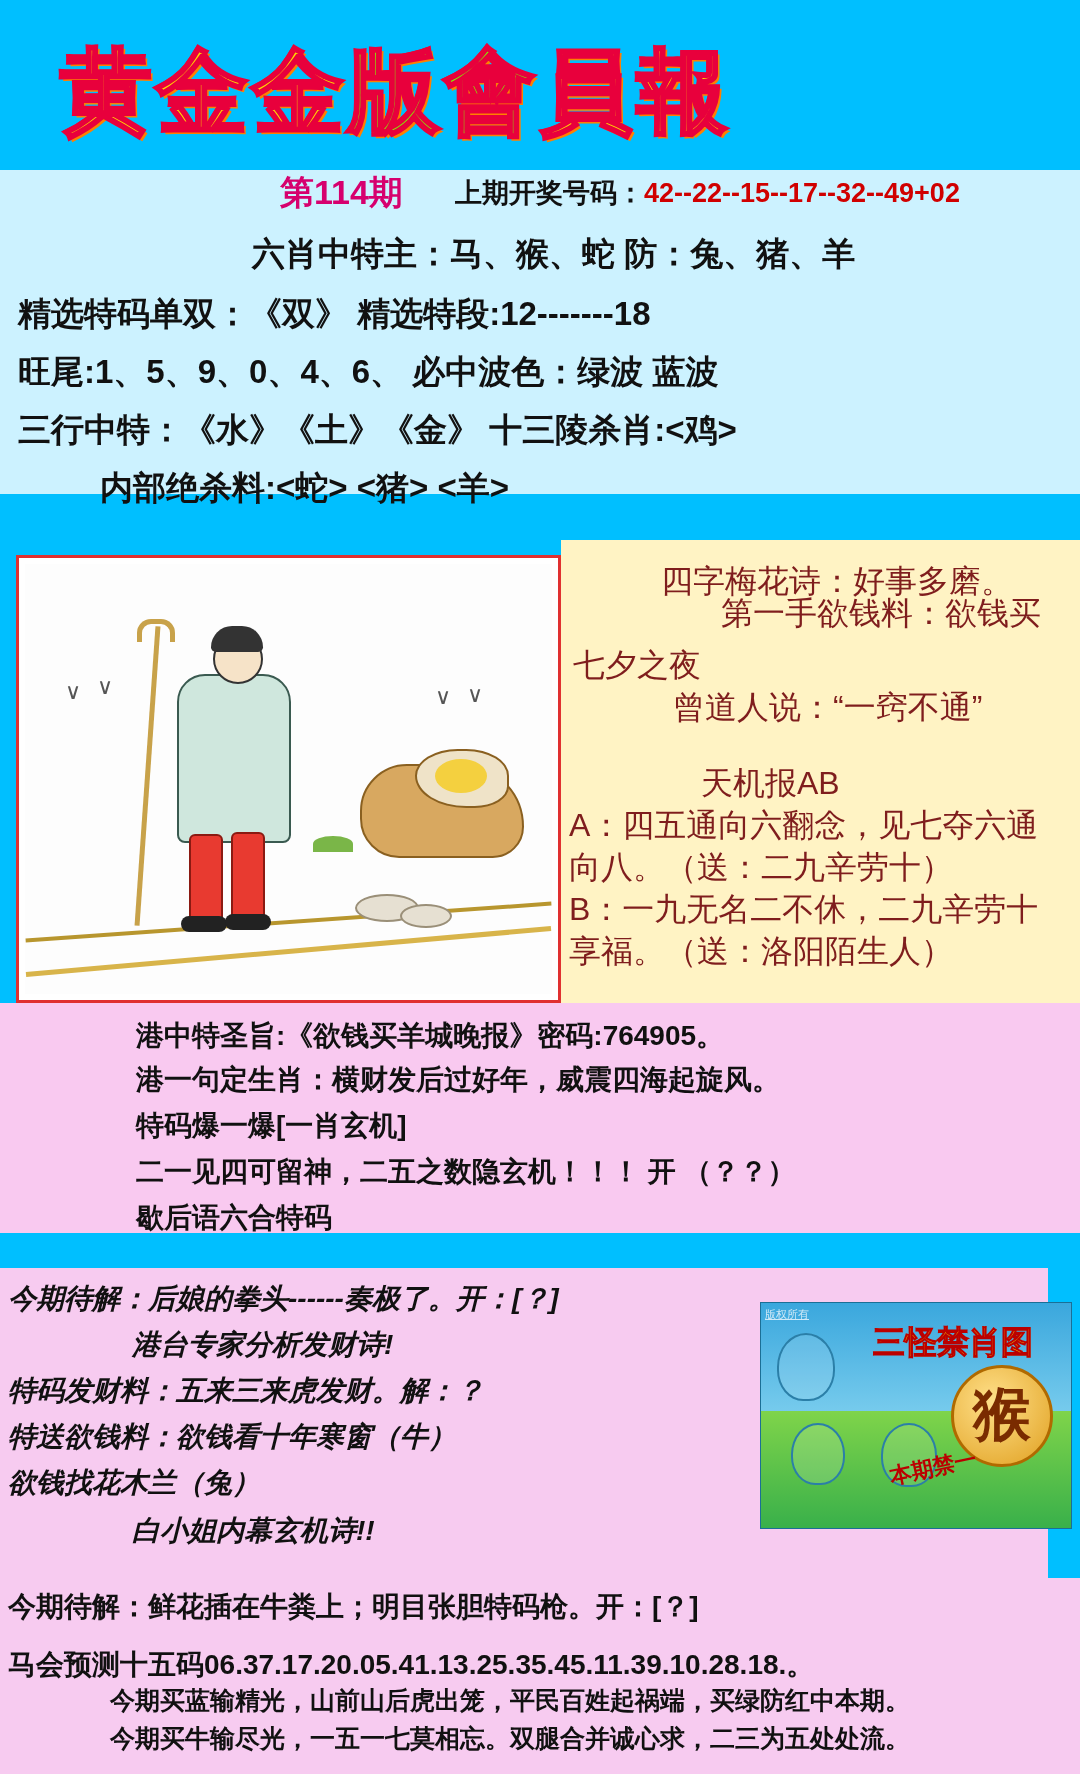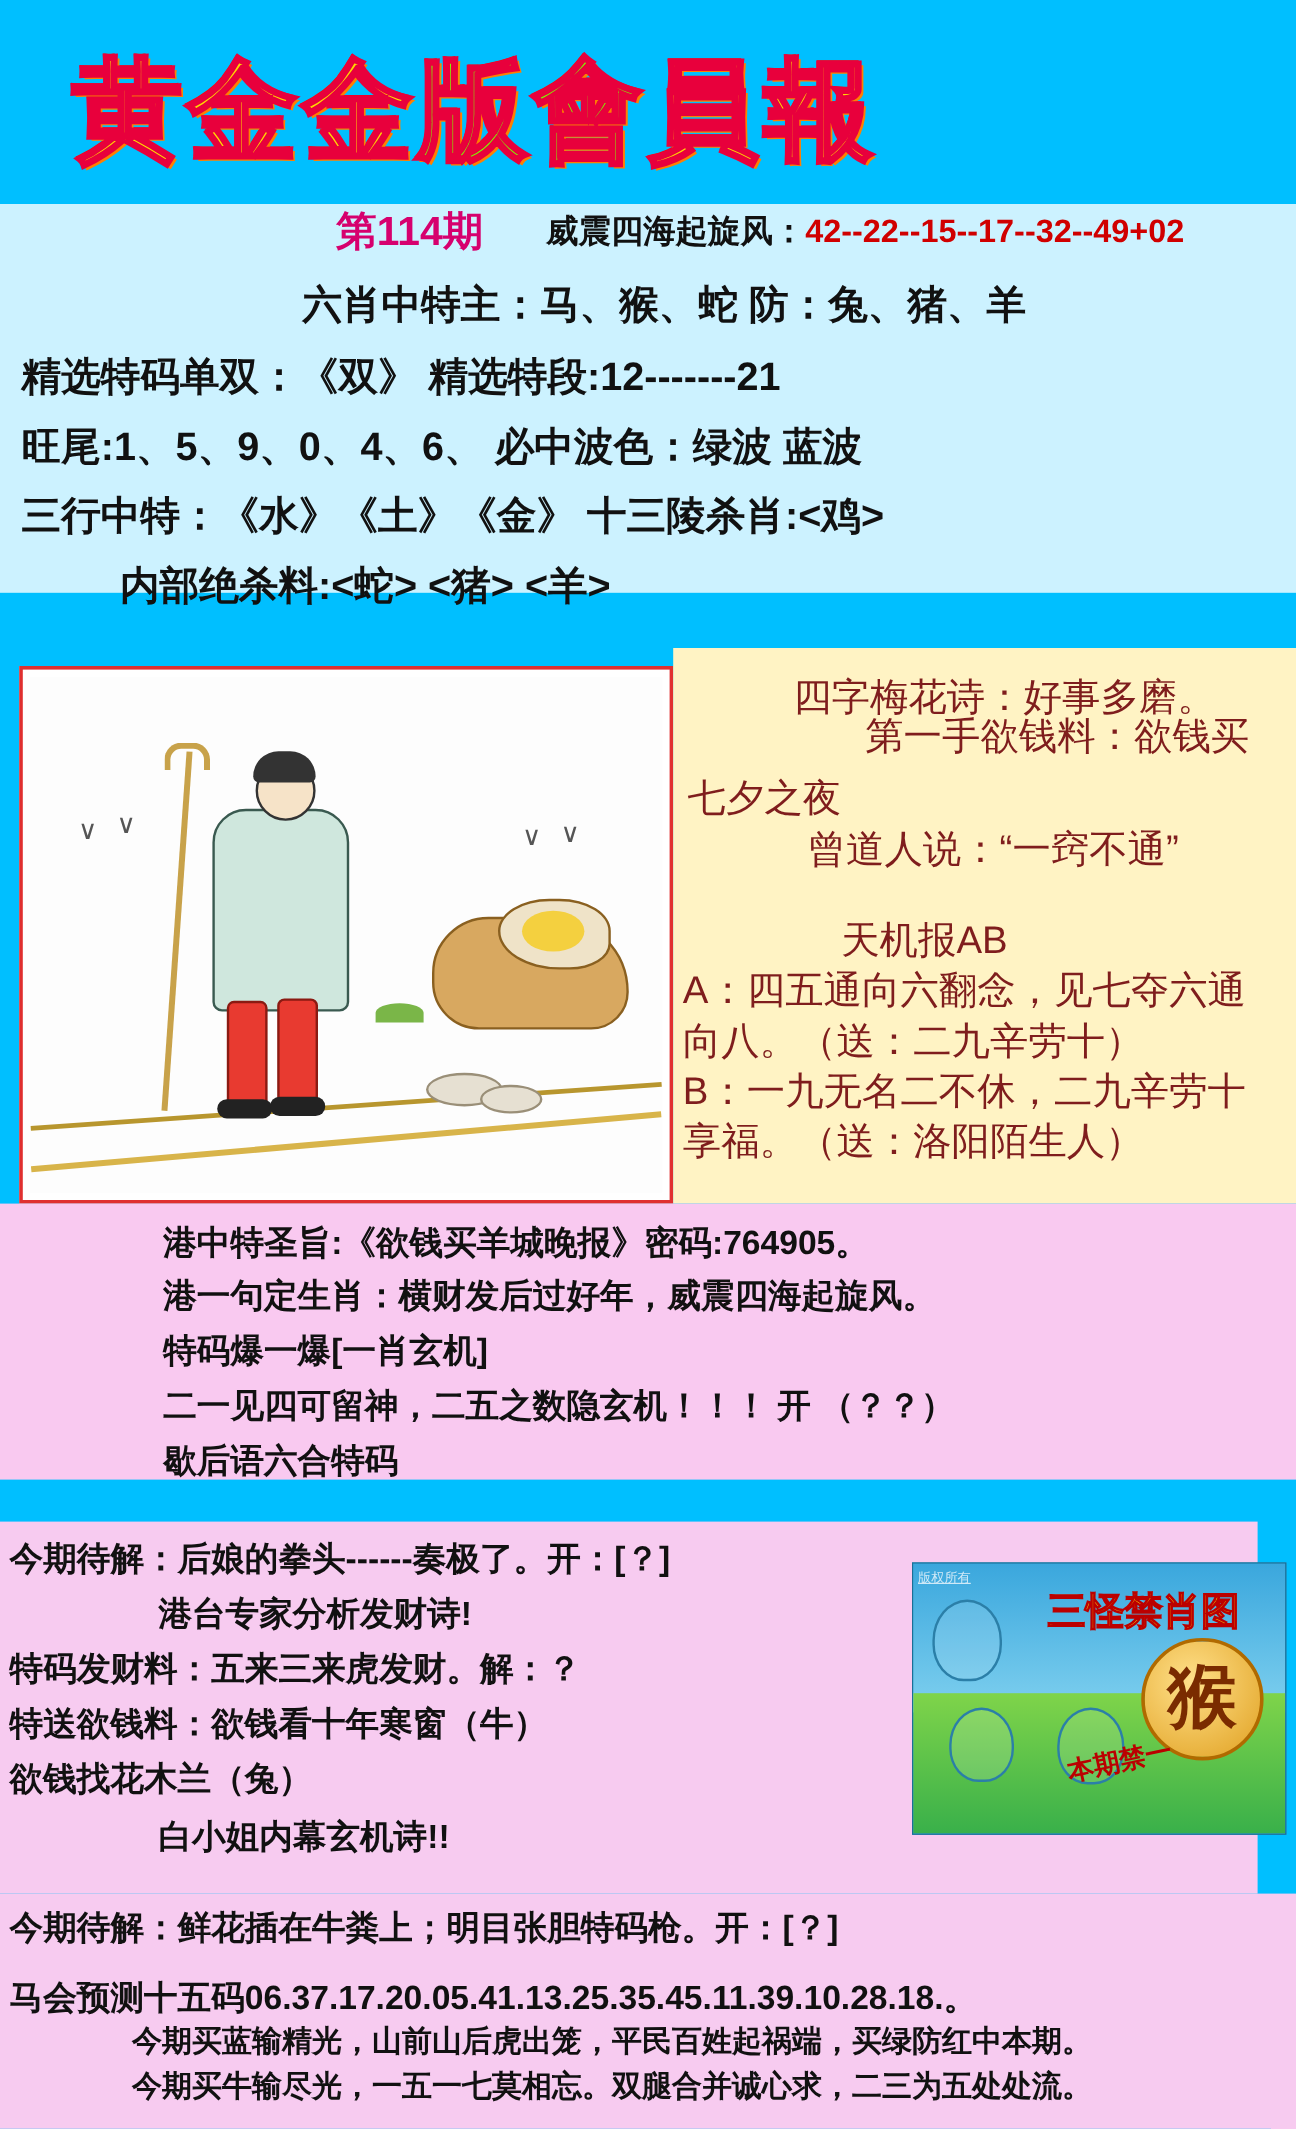--- a/index.html
+++ b/index.html
@@ -158,20 +158,21 @@
   .k1{left:136px;top:14px;}
   .k2{left:136px;top:58px;}
   .k3{left:136px;top:104px;}
   .k4{left:136px;top:150px;}
   .k5{left:136px;top:196px;}
 
   
   .lower-band{
     position:absolute;left:0;top:1268px;width:1048px;height:310px;
     background:#f7cbf0;
+    font-style:italic;
   }
   .lw{position:absolute;font-size:28px;color:#111;font-weight:bold;white-space:nowrap;}
   .w1{left:8px;top:12px;}
   .w2{left:132px;top:58px;}
   .w3{left:8px;top:104px;}
   .w4{left:8px;top:150px;}
   .w5{left:8px;top:196px;}
   .w6{left:132px;top:244px;}
 
   
@@ -225,24 +226,24 @@
 
   <div class="title-band">
     <div class="big-title">
       <span>黄</span><span>金</span><span>金</span><span>版</span><span>會</span><span>員</span><span>報</span>
     </div>
   </div>
 
   <div class="info-band">
     <div class="issue">第114期</div>
     <div class="prev-draw">
-      <span>威震四海起旋风：</span><b>42--22--15--17--32--49+02</b>
+      <span>上期开奖号码：</span><b>42--22--15--17--32--49+02</b>
     </div>
     <div class="line l1">六肖中特主：马、猴、蛇 防：兔、猪、羊</div>
-    <div class="line l2">精选特码单双：《双》 精选特段:12-------21</div>
+    <div class="line l2">精选特码单双：《双》 精选特段:12-------18</div>
     <div class="line l3">旺尾:1、5、9、0、4、6、 必中波色：绿波 蓝波</div>
     <div class="line l5">内部绝杀料:&lt;蛇&gt; &lt;猪&gt; &lt;羊&gt;</div>
     <div class="line l4">三行中特：《水》《土》《金》 十三陵杀肖:&lt;鸡&gt;</div>
   </div>
 
   <div class="pic-frame">
     <div class="pic-inner">
       <div class="ground"></div>
       <div class="ground2"></div>
       <div class="rock"></div>

